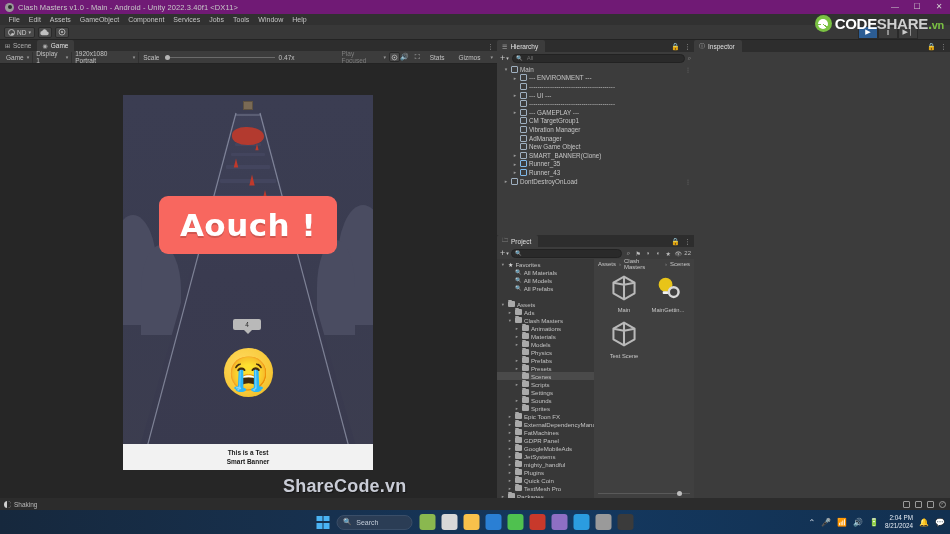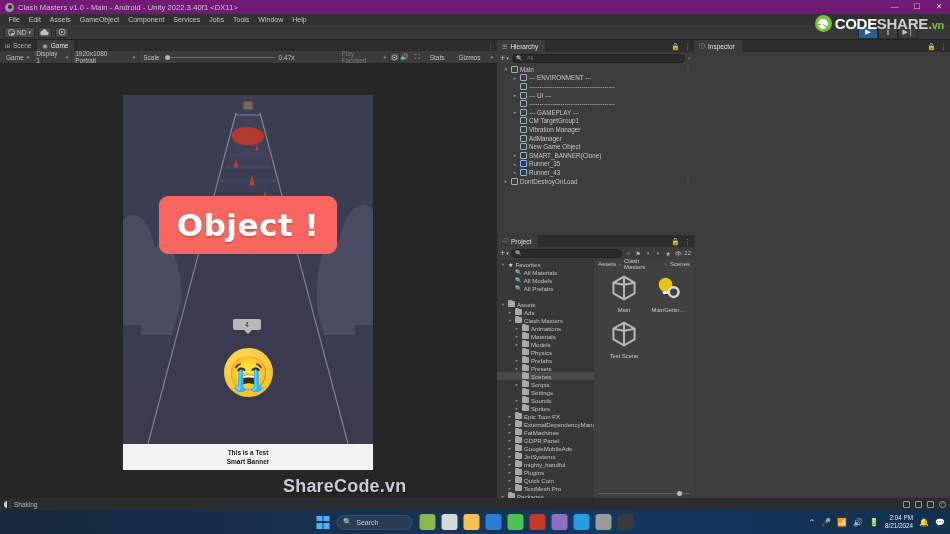--- a/index.html
+++ b/index.html
@@ -489,21 +489,21 @@
         <div class="spike" style="left:126px; top:79px; transform:scale(.9);"></div>
         <div class="spike" style="left:139px; top:95px; transform:scale(1);"></div>
 
         <svg style="position:absolute; left:0; top:0; width:250px; height:375px;" viewBox="0 0 250 375">
           <line x1="113" y1="18" x2="18" y2="375" stroke="#aab0c4" stroke-width="1.2" opacity=".6"></line>
           <line x1="137" y1="18" x2="232" y2="375" stroke="#aab0c4" stroke-width="1.2" opacity=".6"></line>
           <line x1="113" y1="20" x2="137" y2="20" stroke="#aab0c4" stroke-width="1" opacity=".5"></line>
         </svg>
 
         <div class="aouch">
-          <span>Object !</span>
+          <span>Aouch !</span>
         </div>
 
         <div class="tooltip-num">
           <span>4</span>
         </div>
         <div class="emoji">
           <span class="glyph">😭</span>
         </div>
 
         <div class="smartbanner">

